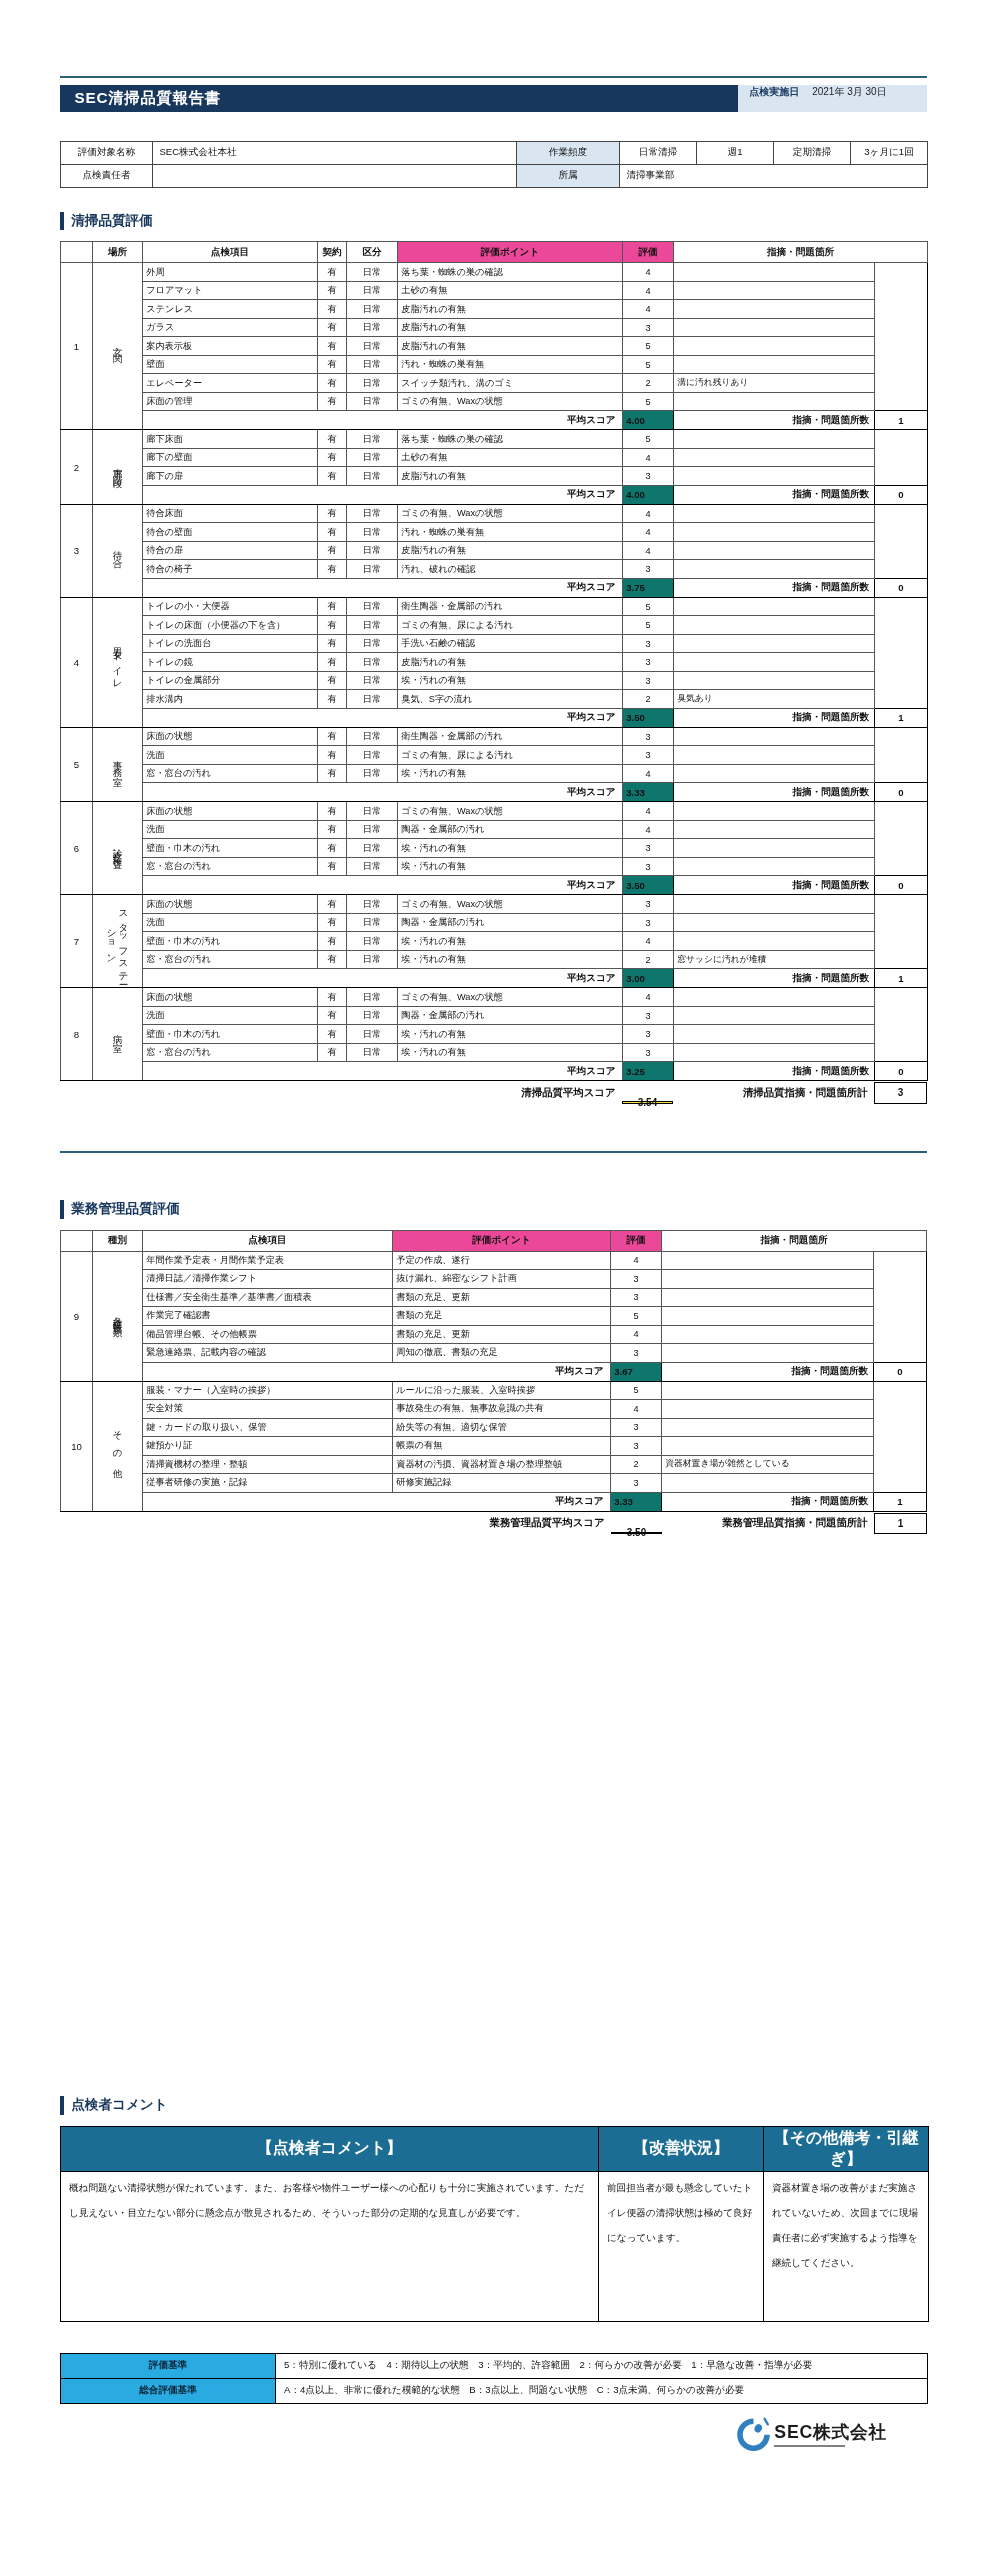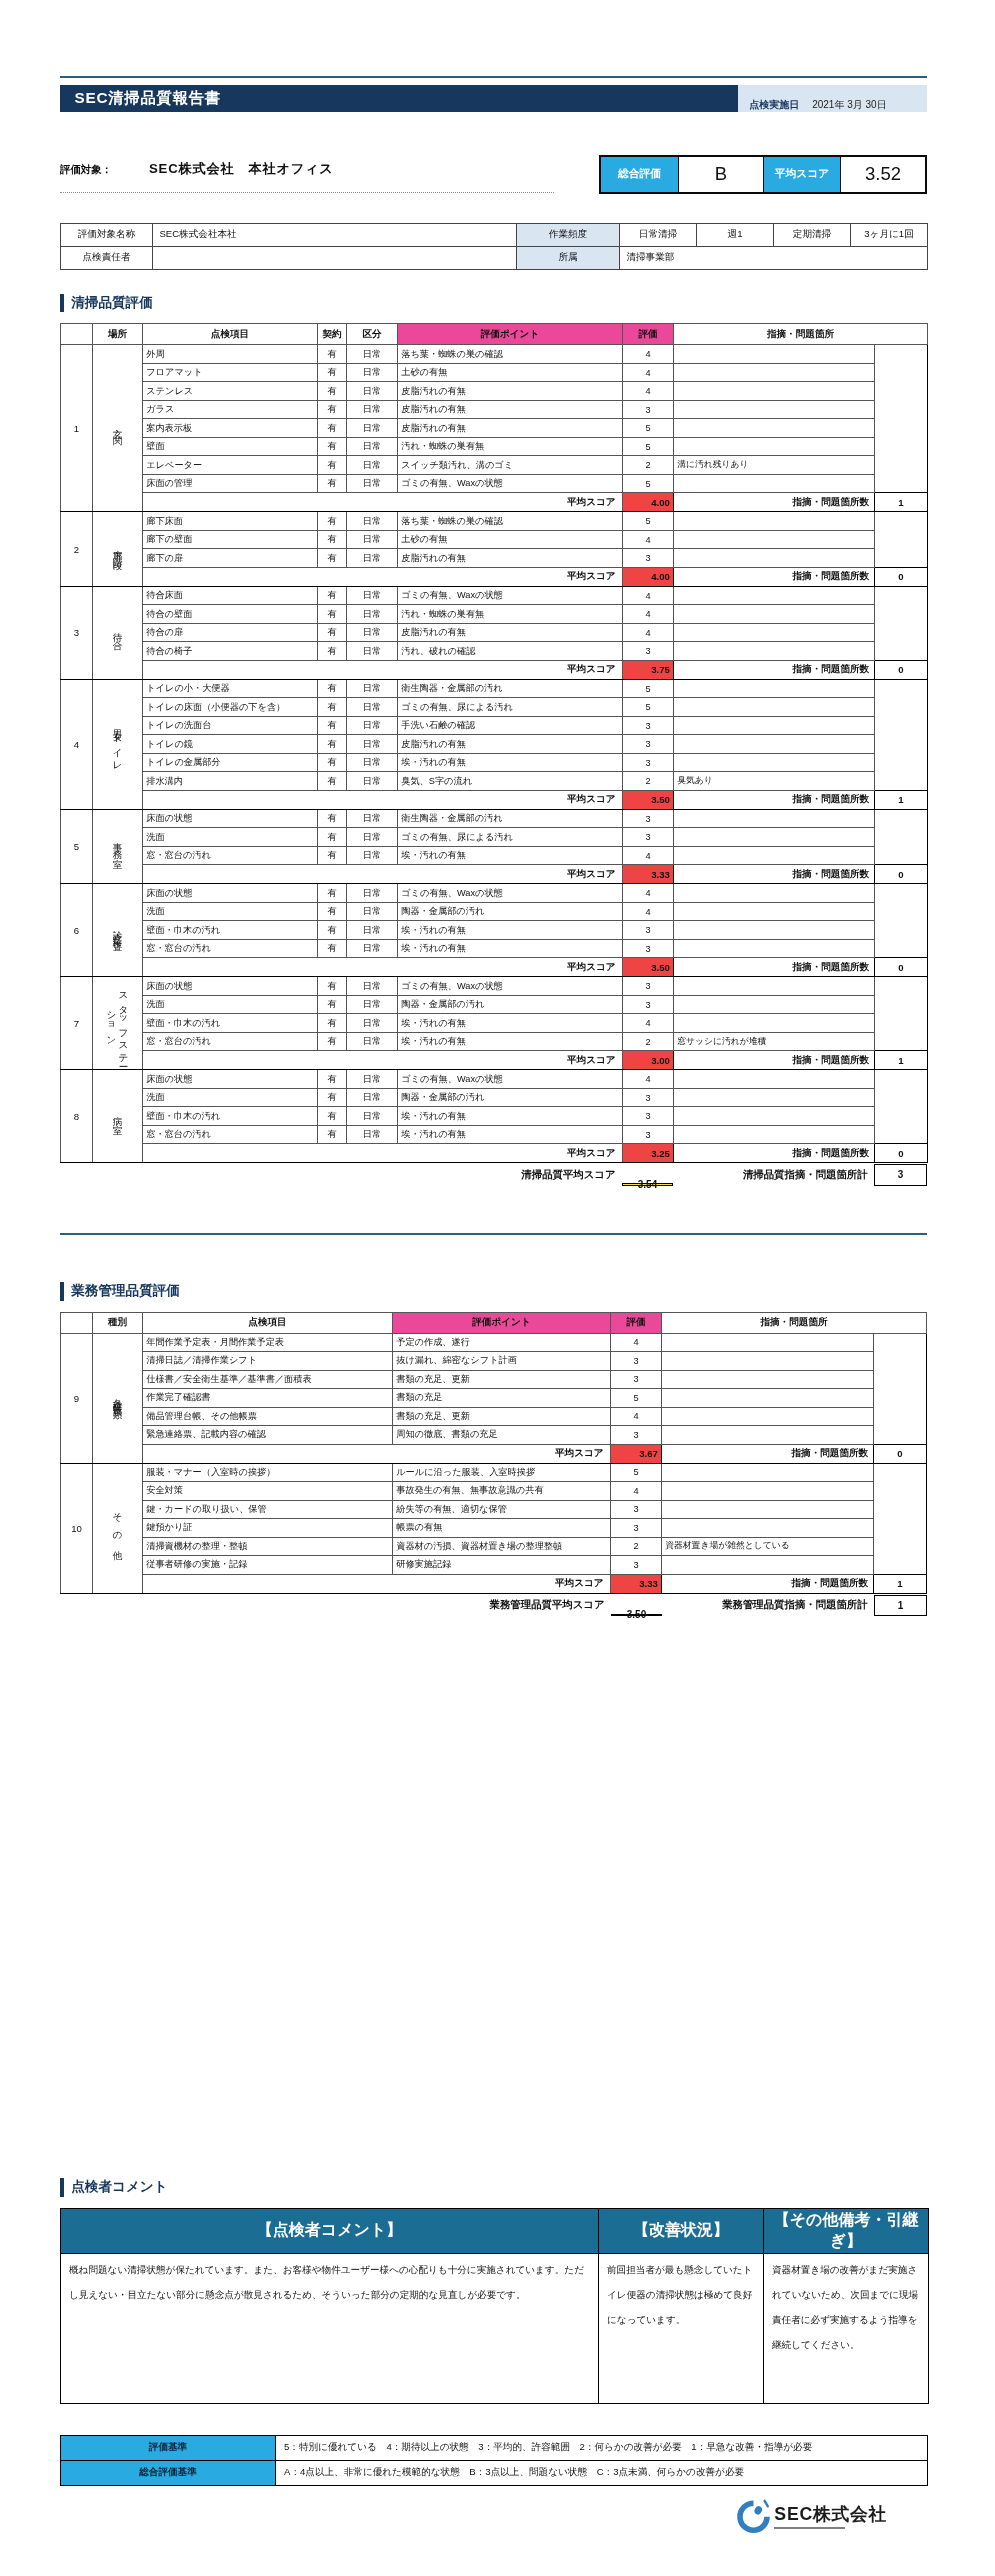--- a/index.html
+++ b/index.html
@@ -4,21 +4,21 @@
 <style>
   html,body{margin:0;padding:0;background:#fff;}
   body{width:995px;font-family:"Liberation Sans","DejaVu Sans",sans-serif;color:#111;}
   .page{width:995px;height:2576px;overflow:hidden;position:relative;box-sizing:border-box;}
   .content{margin-left:60px;width:867px;}
   .rule{height:2.4px;background:#2a6078;}
   .rule.top{margin-top:76px;}
   
   .title-bar{display:flex;height:27px;margin-top:6.4px;}
   .title-main{background:#17375d;color:#fff;flex:0 0 678px;display:flex;align-items:center;padding-left:14.4px;font-size:15.3px;font-weight:bold;letter-spacing:0.8px;box-sizing:border-box;}
-  .date-strip{background:#d9e6f2;flex:1;display:flex;align-items:flex-end;font-size:10px;}
+  .date-strip{background:#d9e6f2;flex:1;display:flex;align-items:flex-start;font-size:10px;}
   .date-label{color:#17375d;font-weight:bold;margin:0 13px 0 11.2px;}
   .date-value{color:#222;}
   
   .eval-row{margin-top:43px;display:flex;justify-content:space-between;align-items:flex-start;}
   .target-block{margin-top:4.8px;width:494px;border-bottom:1.6px dotted #8a8a8a;padding-bottom:14.4px;display:flex;align-items:baseline;}
   .target-label{font-size:10.4px;font-weight:bold;}
   .target-name{font-size:13.2px;font-weight:bold;margin-left:37px;letter-spacing:0.8px;}
   .score-box{display:flex;border:2.4px solid #0a0a0a;}
   .score-box .cell{height:35px;display:flex;align-items:center;justify-content:center;box-sizing:border-box;}
   .score-box .cell + .cell{border-left:1.6px solid #0a0a0a;}
@@ -37,21 +37,21 @@
   .main-table th{height:21px;font-size:9.6px;text-align:center;padding:0 1.6px;background:#fff;font-weight:bold;margin-left:48px;}
   .main-table th.hl{background:#ec4899;}
   tr.data-row{height:18.5px;}
   td.c{text-align:center;padding:0 0.8px;}
   td.note{font-size:8.8px;}
   td.no-cell{text-align:center;font-size:9.6px;border-bottom:1.6px solid #000;}
   td.place-cell{text-align:center;vertical-align:middle;border-bottom:1.6px solid #000;padding:0.8px;}
   .vtext{writing-mode:vertical-rl;text-orientation:upright;display:inline-block;font-size:9.6px;line-height:12px;vertical-align:middle;}
   tr.subtotal td{border-bottom:1.6px solid #000;height:19px;}
   td.st-label{text-align:right;font-weight:bold;font-size:9.6px;padding-right:6.4px;}
-  td.st-score{text-align:right;font-weight:bold;background:#ef4444;border:1.6px solid #000;font-size:9.6px;}
+  td.st-score{text-align:left;font-weight:bold;background:#0f766e;border:1.6px solid #000;font-size:9.6px;}
   td.st-note-label{text-align:right;font-weight:bold;font-size:9.6px;border:1.6px solid #000;padding-right:4.8px;}
   td.st-count{text-align:center;font-weight:bold;border:1.6px solid #000;background:#fff;font-size:9.6px;}
   .grand-row{display:flex;align-items:stretch;height:21.7px;width:867px;font-size:10px;margin-top:0.8px;}
   .g-label{display:flex;align-items:center;justify-content:flex-end;font-weight:bold;padding-right:6.4px;box-sizing:border-box;}
   .g-box{display:flex;align-items:center;justify-content:center;font-weight:bold;border:1.6px solid #000;box-sizing:border-box;}
   .g-cyan{background:#fde047;margin-top:19px;}
   .rule.mid{margin-top:47px;}
   .sec-heading.second{margin-top:47px;}
   
   .sec-heading.comments{margin-top:562px;}
@@ -79,32 +79,20 @@
     <div class="rule top"></div>
 
     <div class="title-bar">
       <div class="title-main">SEC清掃品質報告書</div>
       <div class="date-strip">
         <span class="date-label">点検実施日</span>
         <span class="date-value">2021年 3月 30日</span>
       </div>
     </div>
 
-    <div class="eval-row">
-      <div class="target-block">
-        <span class="target-label">評価対象：</span>
-        <span class="target-name">SEC株式会社　本社オフィス</span>
-      </div>
-      <div class="score-box">
-        <div class="cell sb-label">総合評価</div>
-        <div class="cell sb-value">B</div>
-        <div class="cell sb-label">平均スコア</div>
-        <div class="cell sb-value">3.52</div>
-      </div>
-    </div>
 
     <table class="info-table">
       <colgroup>
           <col style="width:92px">
           <col style="width:364px">
           <col style="width:103px">
           <col style="width:77px">
           <col style="width:77px">
           <col style="width:77px">
           <col style="width:77px">

